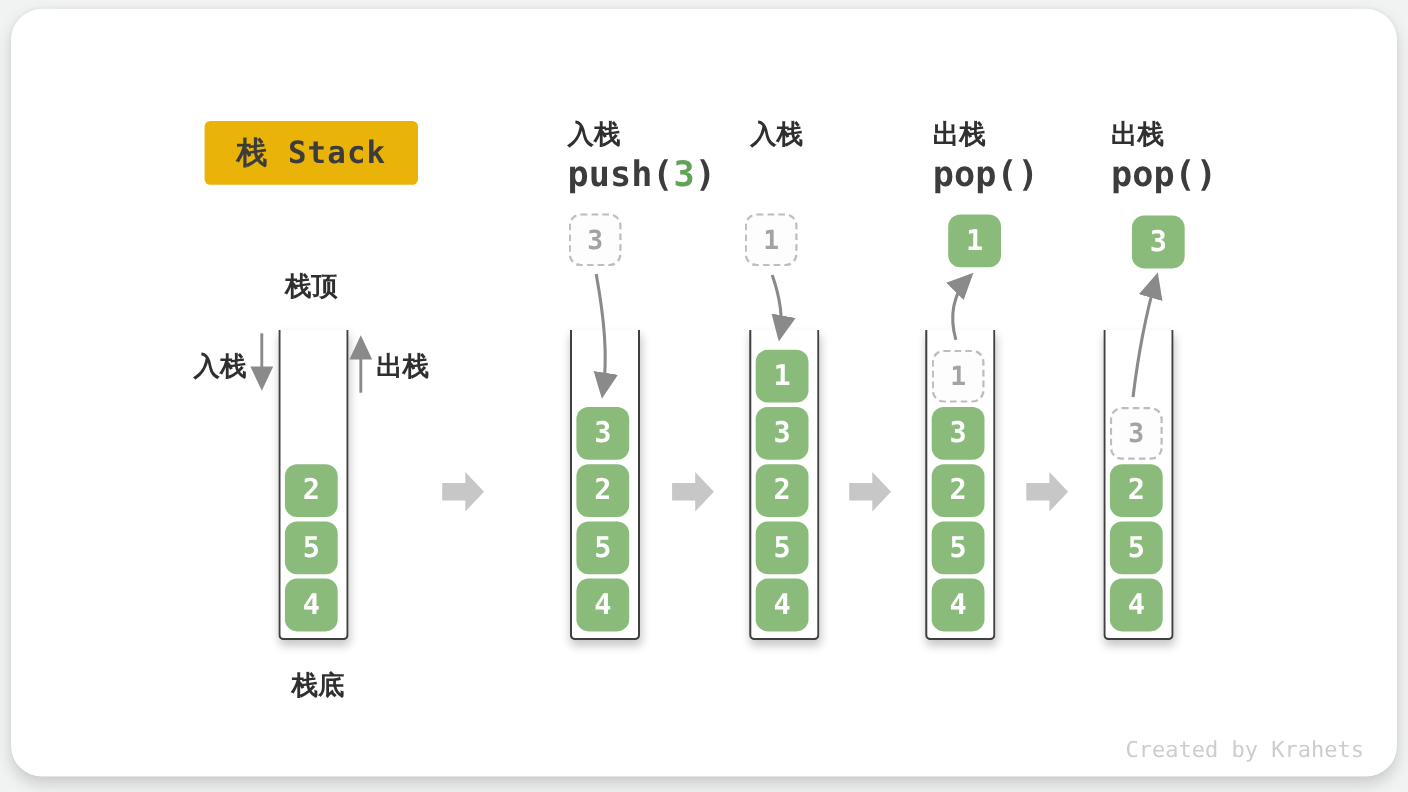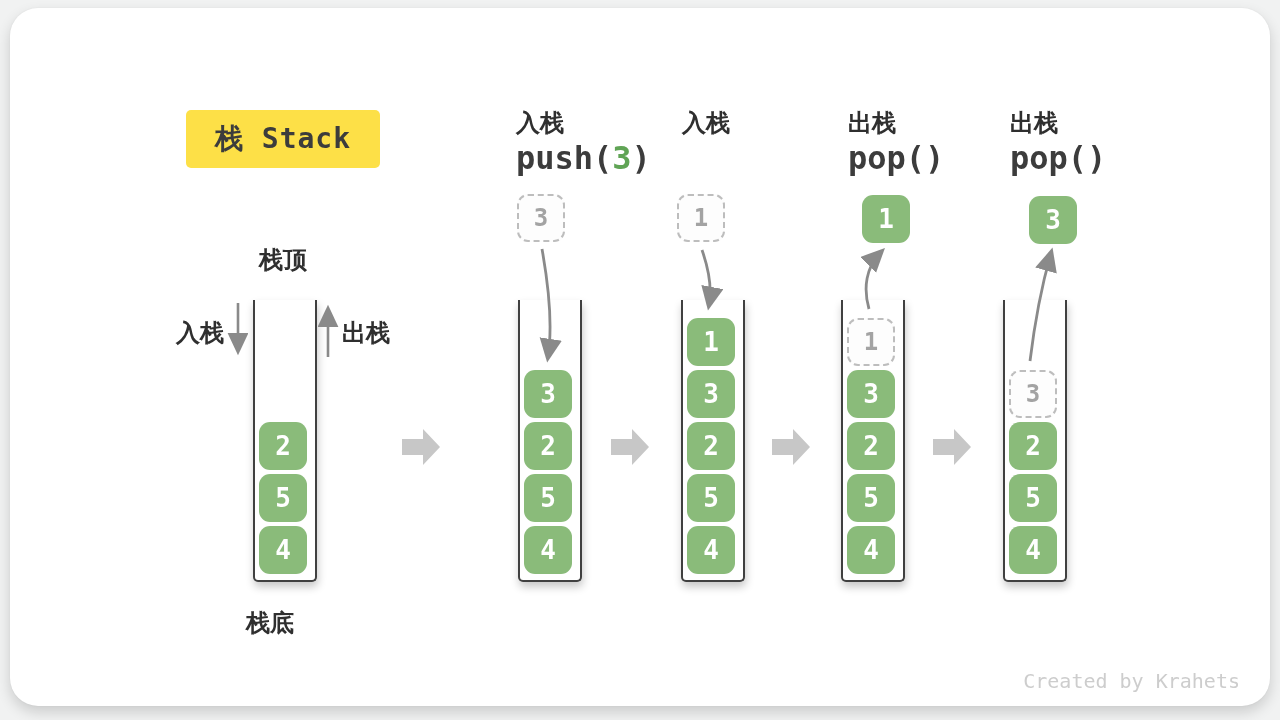--- a/index.html
+++ b/index.html
@@ -1,21 +1,21 @@
 <!DOCTYPE html>
 <html><head>
 <meta charset="utf-8">
 <style>
   html,body{margin:0;padding:0;}
   body{background:#f1f2f2;font-family:"Liberation Sans",sans-serif;}
   #stage{position:relative;width:1280px;height:720px;overflow:hidden;background:#f1f2f2;}
   .card{position:absolute;left:10px;top:8px;width:1260px;height:698px;background:#ffffff;
         border-radius:28px;box-shadow:0 6px 14px rgba(0,0,0,.16),0 0 2px rgba(0,0,0,.05);}
   .abs{position:absolute;}
-  .title-badge{left:186px;top:110px;width:194px;height:58px;background:#fde047;border-radius:5px;
+  .title-badge{left:186px;top:110px;width:194px;height:58px;background:#eab308;border-radius:5px;
         display:flex;align-items:center;justify-content:center;
         font-family:"DejaVu Sans Mono",monospace;font-weight:700;font-size:28px;color:#3c3c3c;letter-spacing:1px;}
   .cjk{font-family:Liberation Serif, serif;font-weight:700;color:#2f2f2f;font-size:24px;}
   .op-header{top:106px;width:160px;text-align:left;}
   .op-cjk{font-family:"Liberation Sans",sans-serif;font-weight:700;font-size:24px;color:#2f2f2f;line-height:34px;}
   .op-code{font-family:"DejaVu Sans Mono",monospace;font-weight:700;font-size:32px;color:#3c3c3c;line-height:37px;}
   .op-code .arg{color:#60a455;}
   .side-label{width:80px;text-align:center;}
   .container{top:300px;width:60px;height:280px;border-left:2.5px solid #404040;border-right:2.5px solid #404040;
         border-bottom:2.5px solid #404040;border-radius:0 0 5px 5px;background:#ffffff;
@@ -46,21 +46,21 @@
   <div class="abs op-header" style="left:848px;">
     <div class="op-cjk">出栈</div>
     <div class="op-code"><span>pop()</span><span class="arg"></span><span></span></div>
   </div>
   <div class="abs op-header" style="left:1010px;">
     <div class="op-cjk">出栈</div>
     <div class="op-code"><span>pop()</span><span class="arg"></span><span></span></div>
   </div>
 
   <div class="abs cjk side-label" style="left:243px;top:244px;">栈顶</div>
-  <div class="abs cjk side-label" style="left:230px;top:607px;">栈底</div>
+  <div class="abs cjk side-label" style="left:249px;top:607px;">栈底</div>
   <div class="abs cjk" style="left:172px;top:317px;width:56px;text-align:center;">入栈</div>
   <div class="abs cjk" style="left:338px;top:317px;width:56px;text-align:center;">出栈</div>
 
   <div class="abs container" style="left:253px;"></div>
   <div class="abs container" style="left:518px;"></div>
   <div class="abs container" style="left:681px;"></div>
   <div class="abs container" style="left:841px;"></div>
   <div class="abs container" style="left:1003px;"></div>
 
   <div class="abs box" style="left:259px;top:422px;">2</div>

